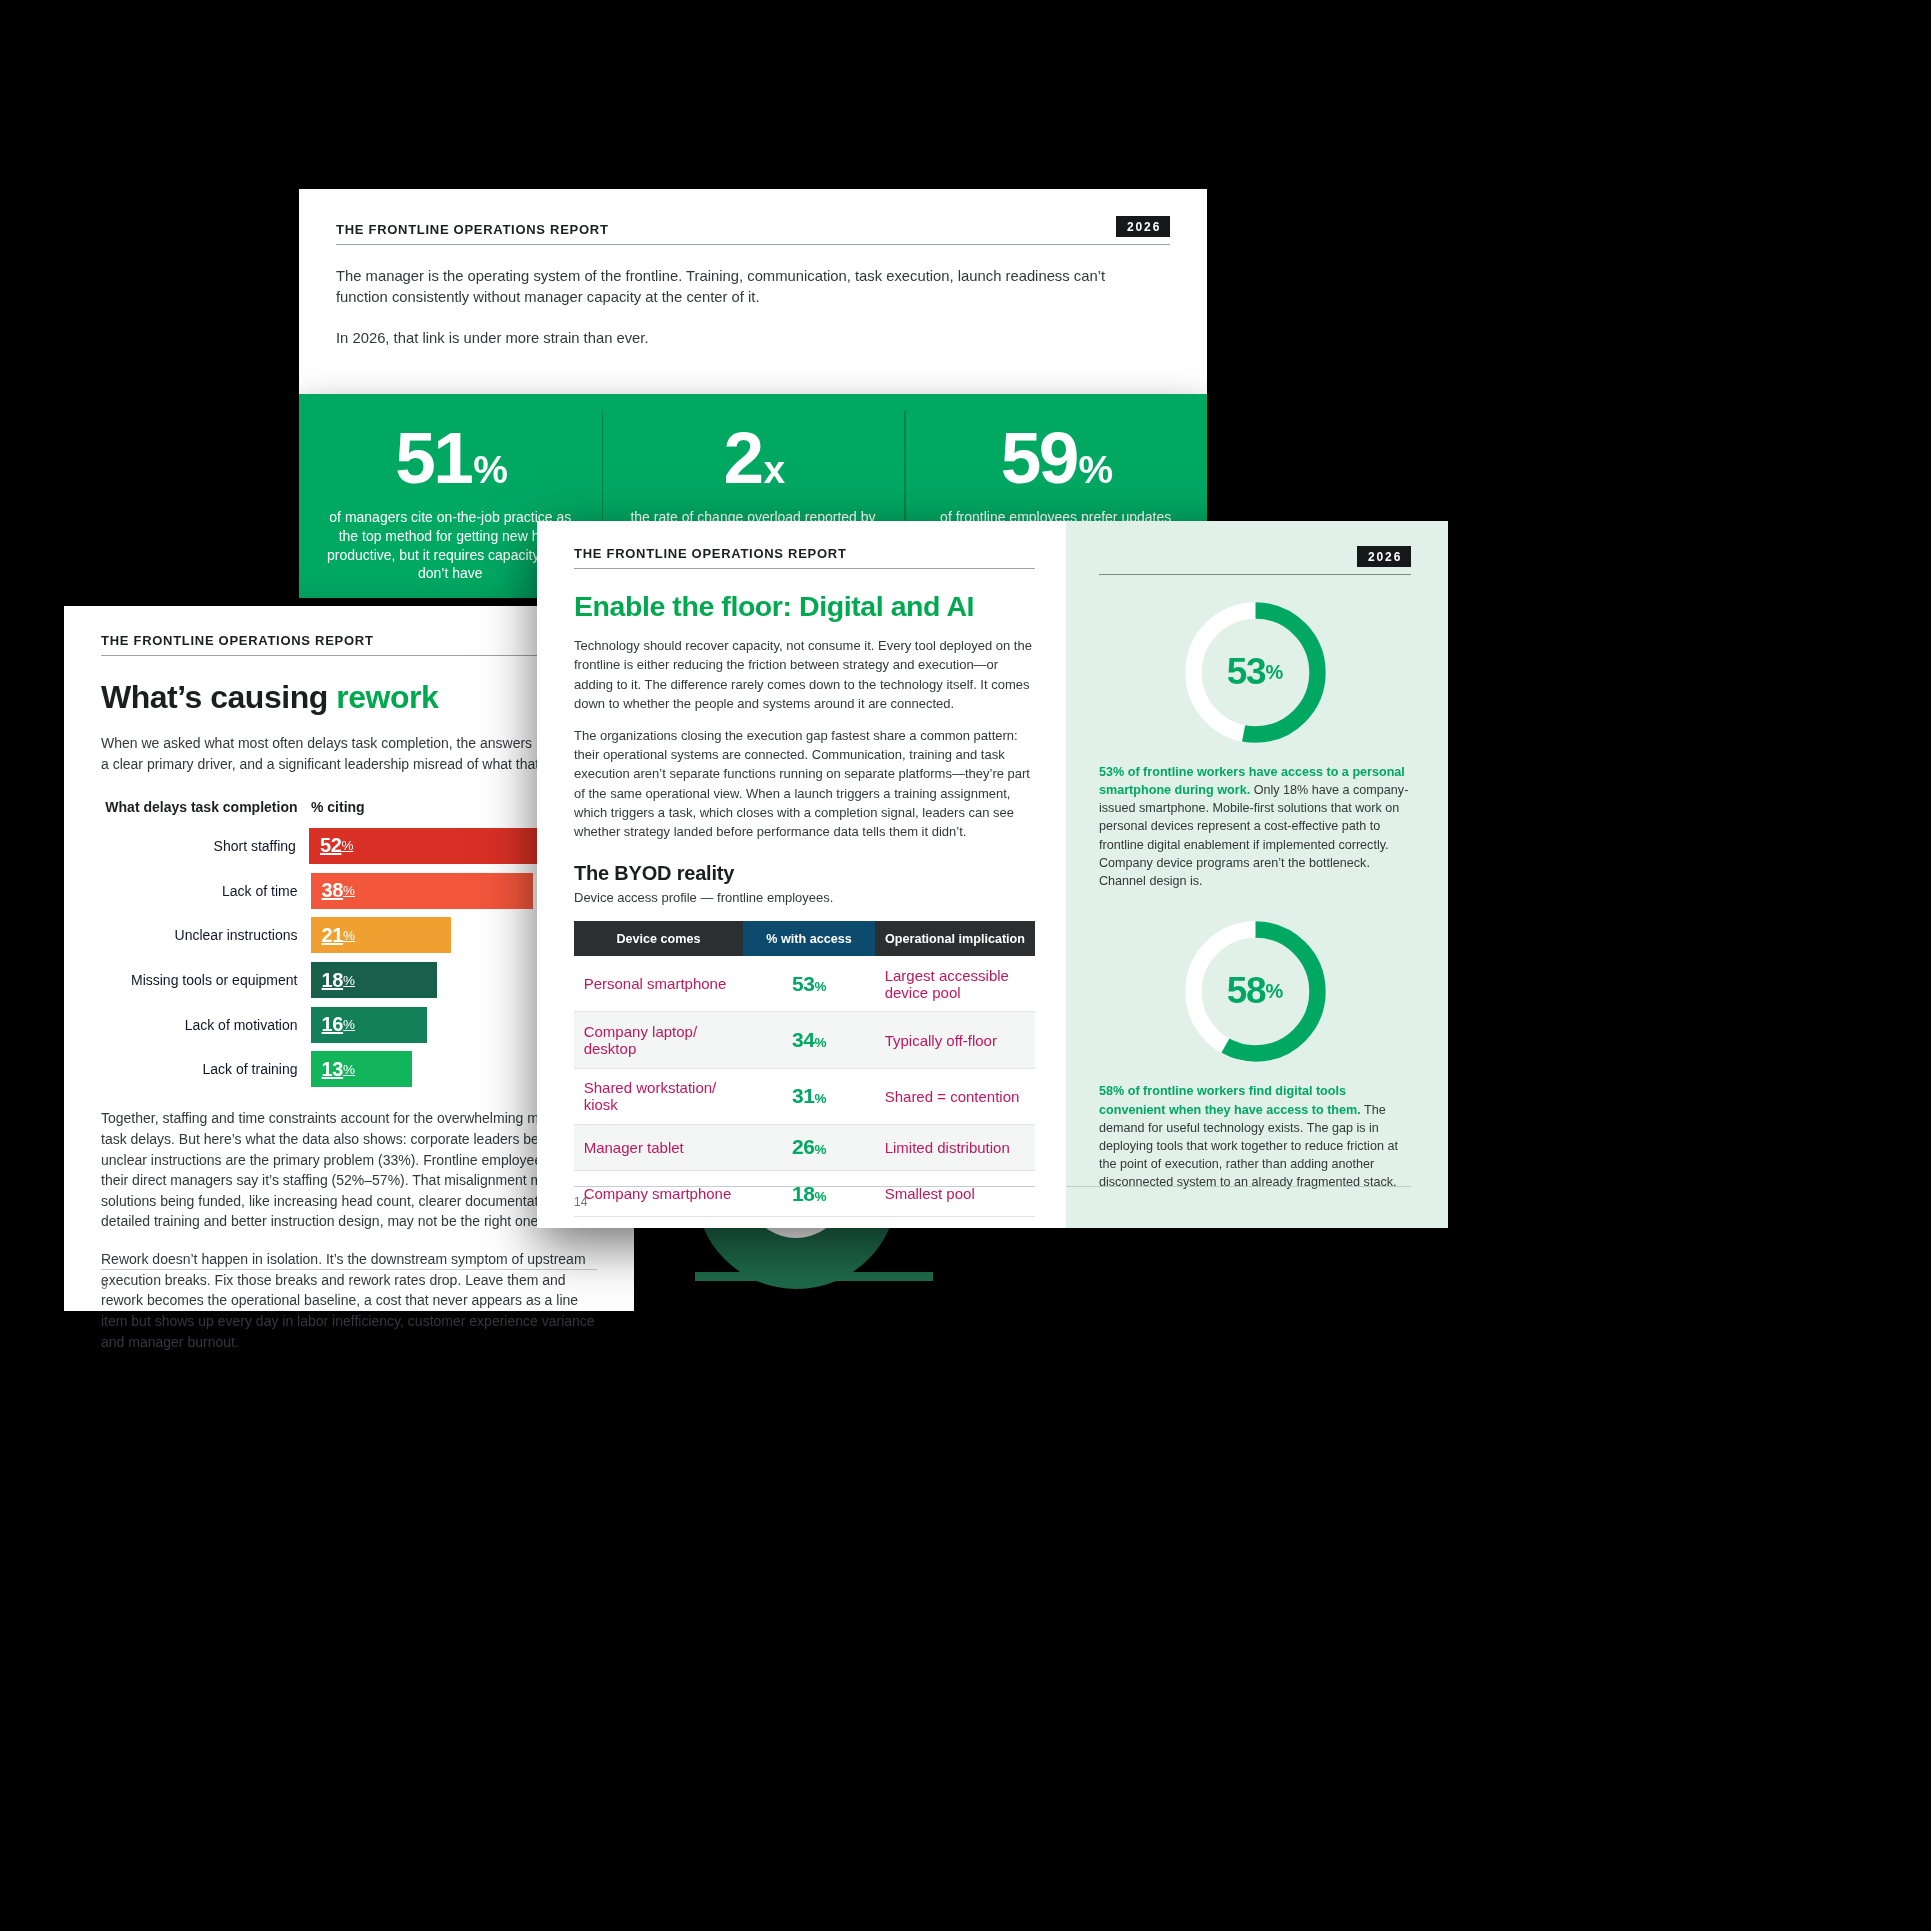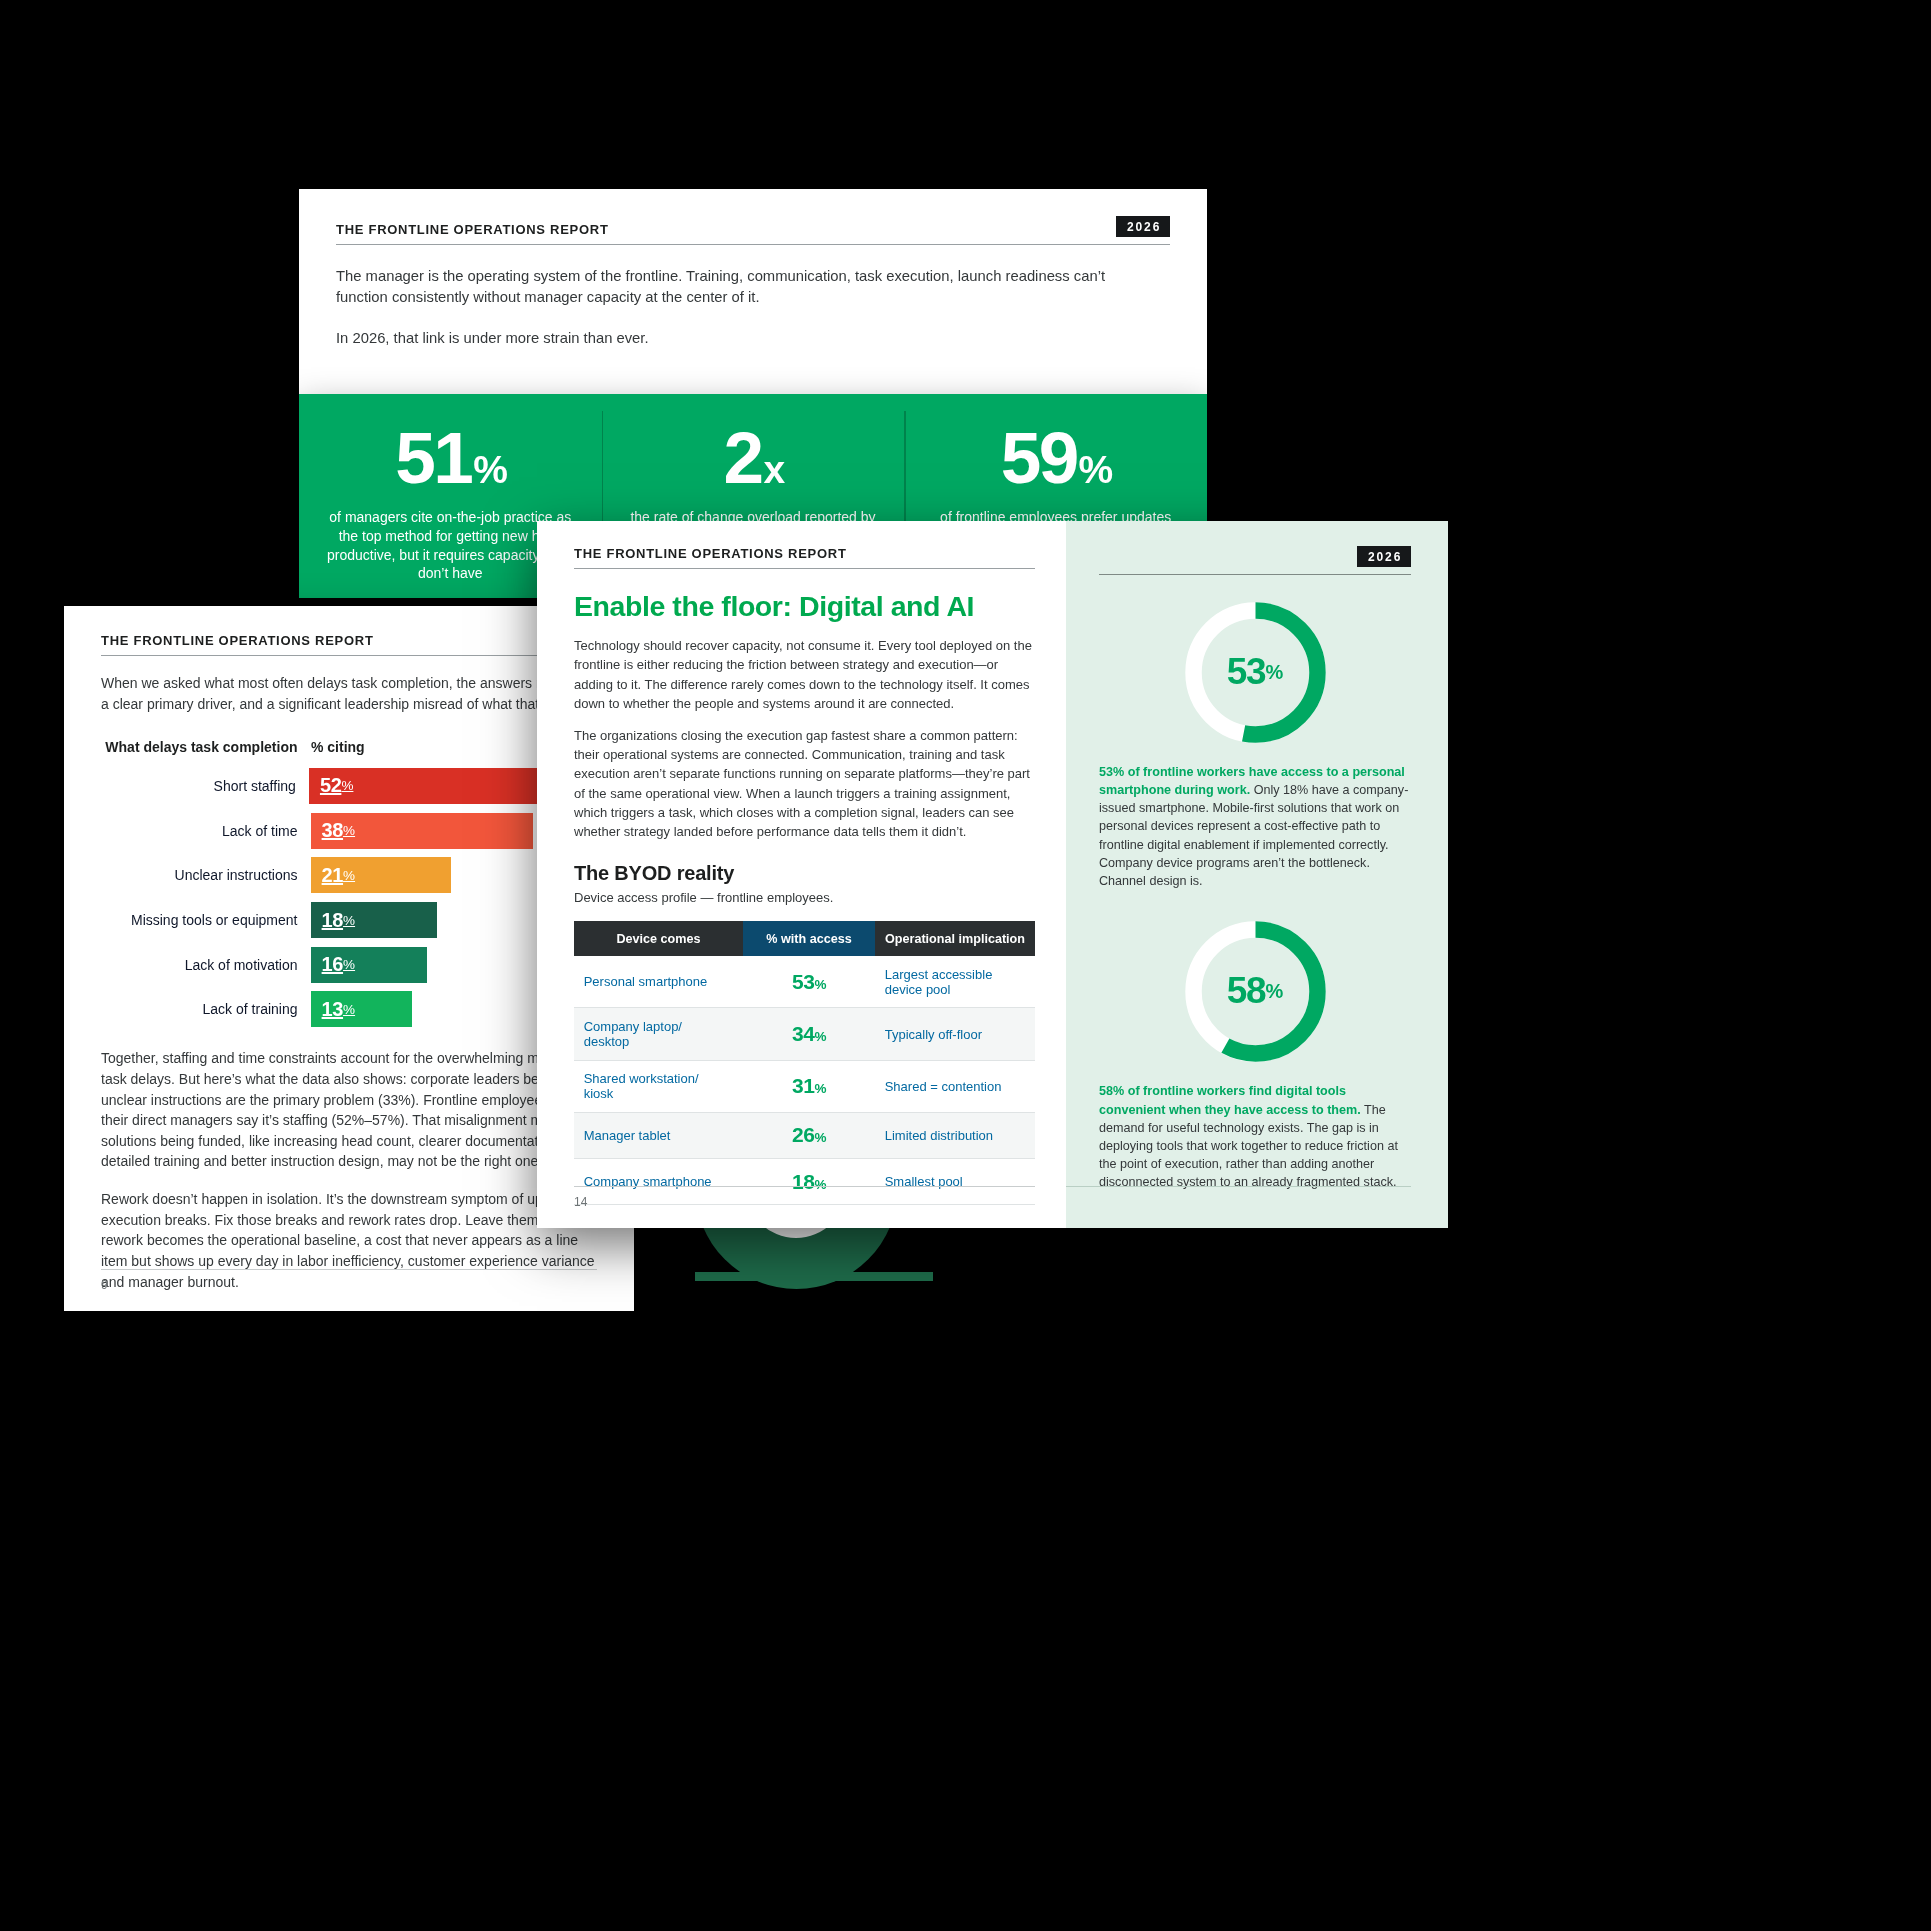--- a/index.html
+++ b/index.html
@@ -150,21 +150,21 @@
   #page-c .subcap { font-size: 13px; color: #34383a; margin-top: 4.8px; }
 
   .byod { width: 100%; border-collapse: collapse; margin-top: 16.4px; }
   .byod th {
     background: #2b2f31; color: #fff; font-size: 12.6px; font-weight: bold;
     padding: 10.6px 9.7px; text-align: center;
   }
   .byod th.accent { background: #0c4a6e; }
   .byod td {
     border-bottom: 1px solid #dfe3e4; padding: 10.6px 9.7px;
-    font-size: 13px; color: #0369a1; vertical-align: middle;
+    font-size: 15px; color: #be185d; vertical-align: middle;
   }
   .byod td.c1 { width: 169px; }
   .byod td.c2 {
     width: 132px; text-align: center; color: #00a862; font-weight: bold;
     font-size: 21px; letter-spacing: -.02em;
   }
   .byod td.c2 .pct { font-size: 13.5px; }
   .byod tr:nth-child(odd of .drow) td { background: #fff; }
   .byod tr.alt td { background: #f4f6f6; }
 
@@ -238,20 +238,24 @@
   <div class="deco-mark">
     <div class="ring"></div>
     <div class="bar2"></div>
   </div>
 
   <div class="page" id="page-b">
     <div class="inner">
       <div class="runhead">
         <span class="rh-label">THE FRONTLINE OPERATIONS REPORT</span>
       </div>
+      <h1 class="h1">
+        <span>What’s causing</span>
+        <span class="accent">rework</span>
+      </h1>
       <p class="body-p">When we asked what most often delays task completion, the answers revealed a clear primary driver, and a significant leadership misread of what that driver is:</p>
 
       <div class="barchart">
         <div class="bc-head">
           <div class="lab">What delays task completion</div>
           <div class="cit">% citing</div>
         </div>
         <div id="bc-rows">
             <div class="bc-row">
               <div class="lab">Short staffing</div>

